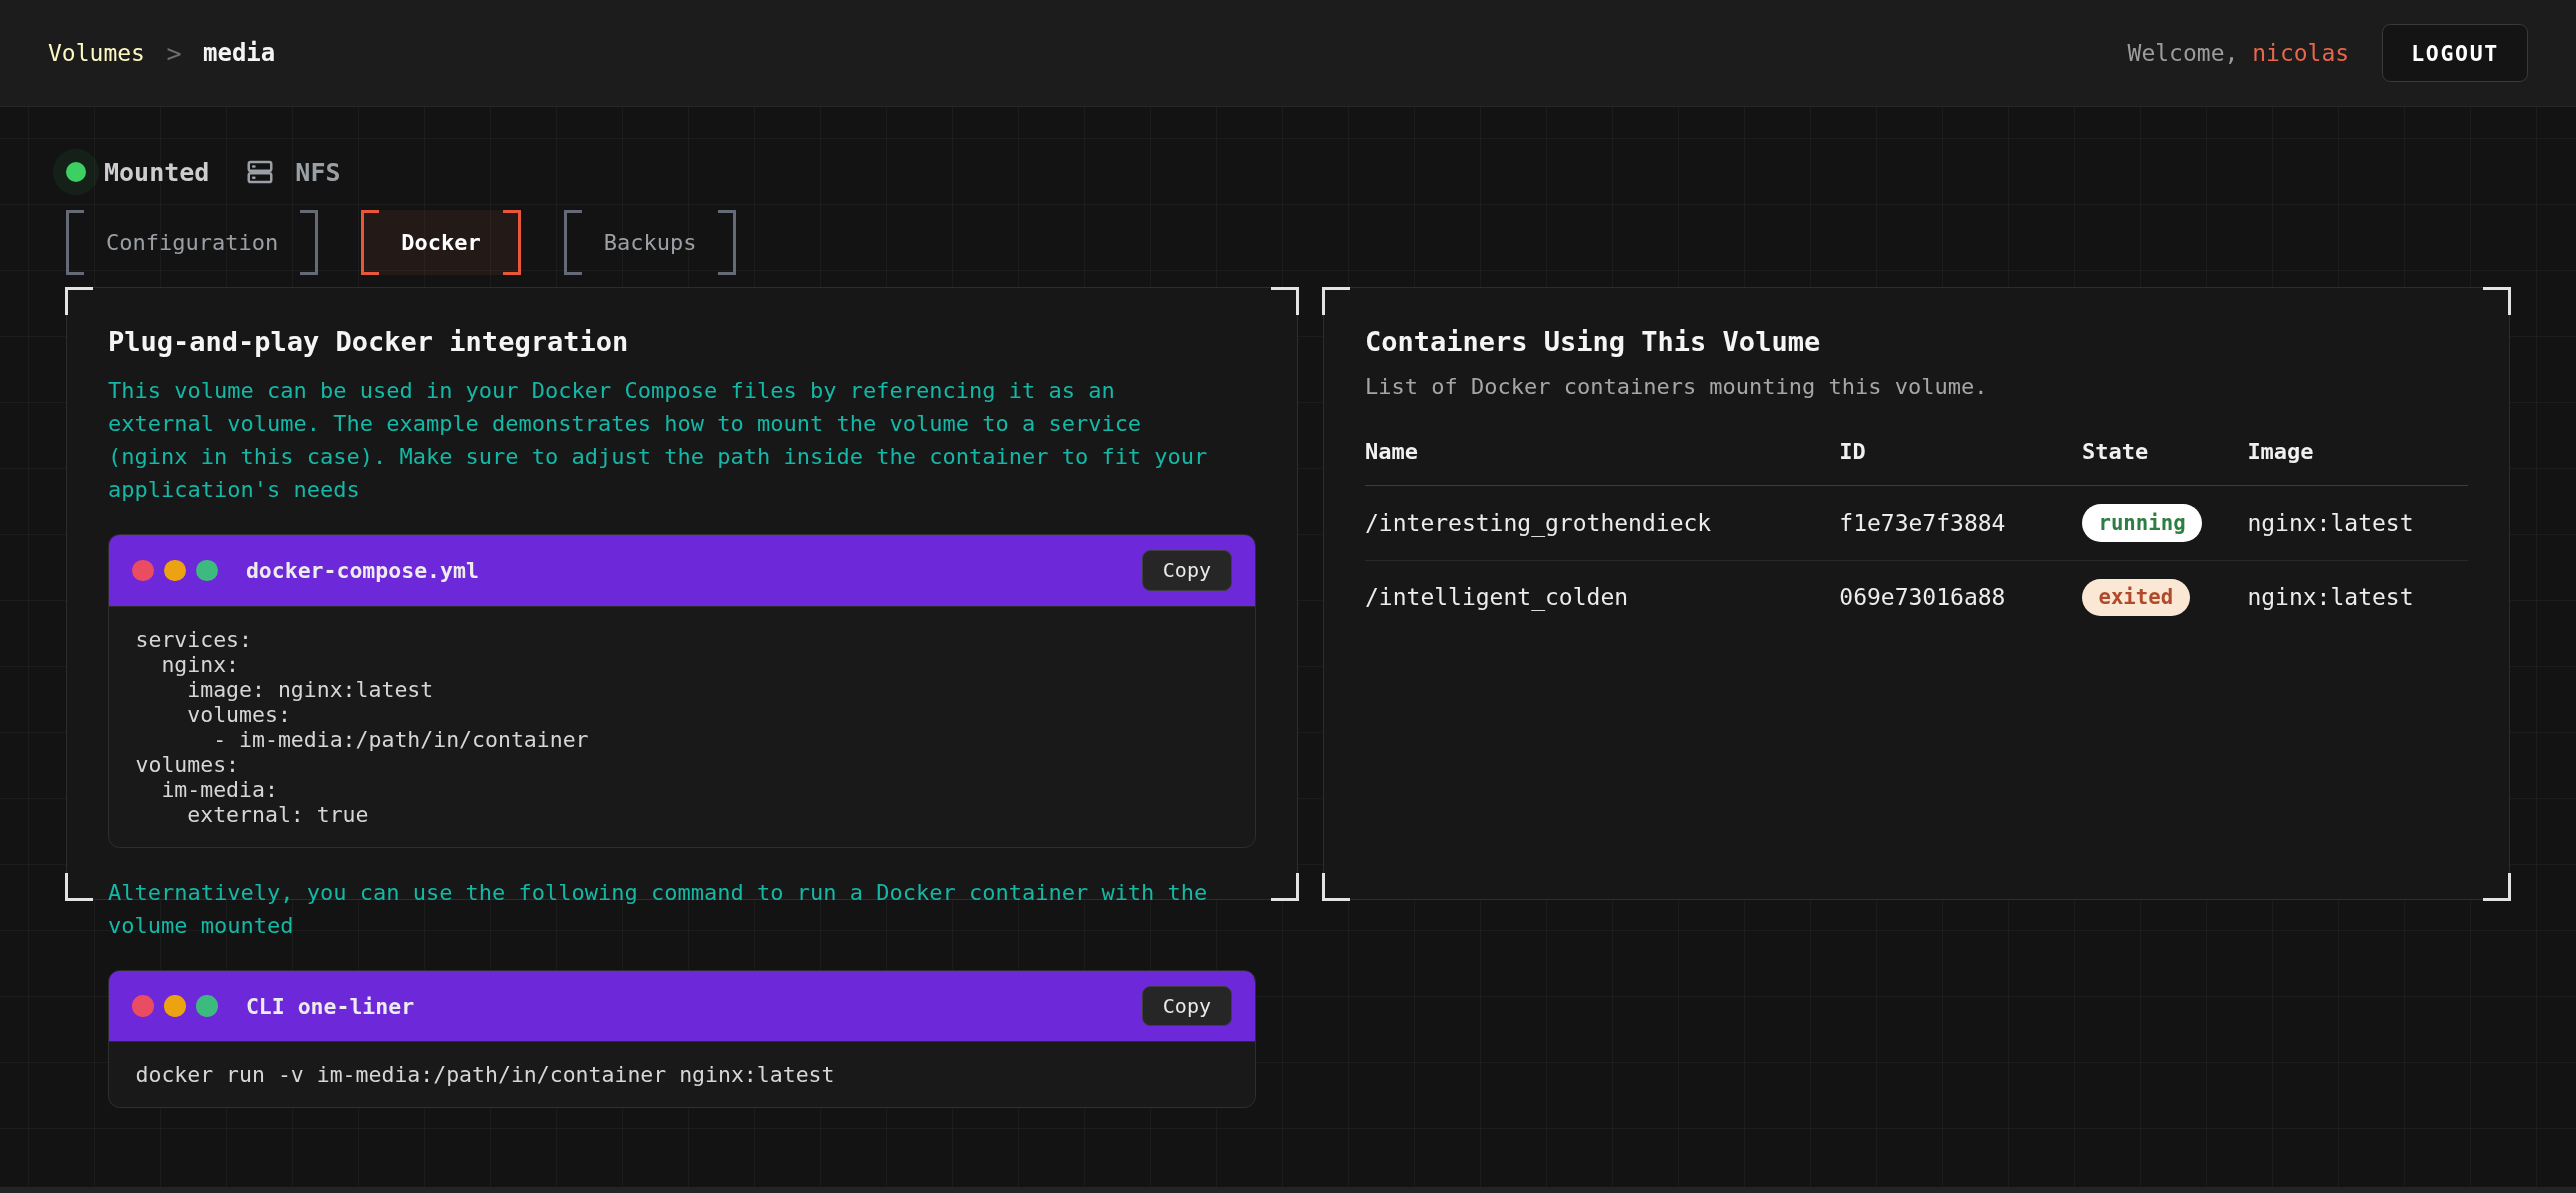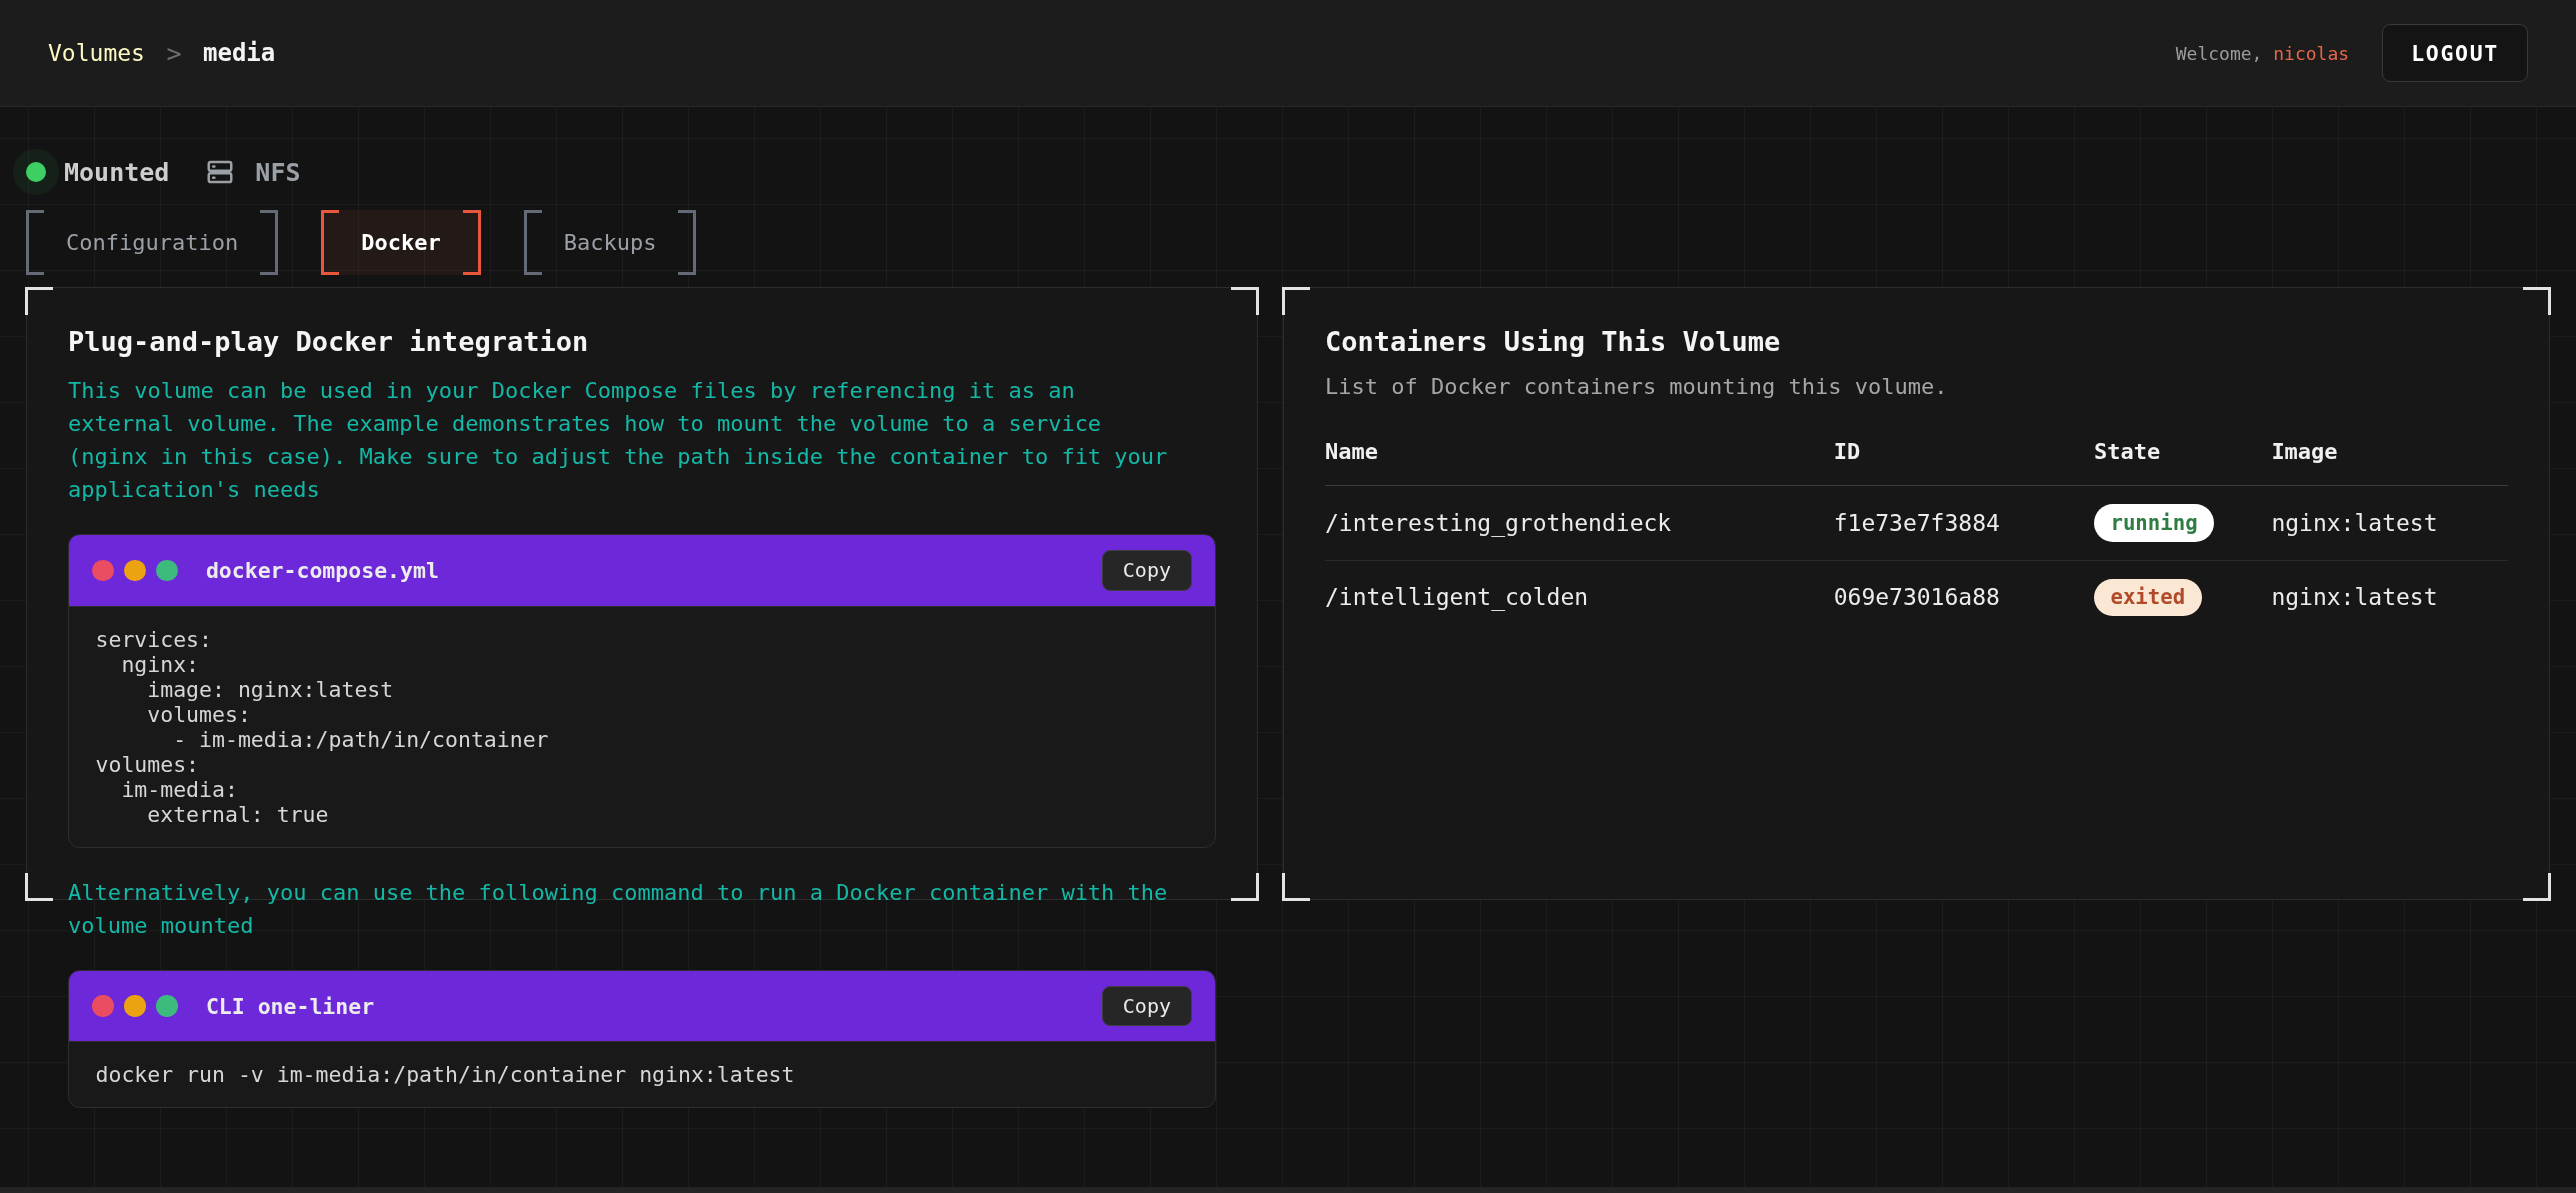--- a/index.html
+++ b/index.html
@@ -20,40 +20,40 @@
     display: flex;
     align-items: center;
     justify-content: space-between;
     padding: 0 48px;
   }
   .breadcrumb { display: flex; align-items: center; gap: 21.5px; font-size: 23px; }
   .crumb-root { color: #fef9c3; }
   .crumb-sep { color: #6e6e6e; font-size: 25px; }
   .crumb-current { color: #f4f4f4; font-weight: bold; font-size: 24px; }
   .topbar-right { display: flex; align-items: center; gap: 33px; }
-  .welcome { font-size: 18px; color: #9c9c9c; margin-left: 18px; }
+  .welcome { font-size: 23px; color: #9c9c9c; margin-left: 18px; }
   .welcome .username { color: #e8674a; }
   .logout-btn {
     background: #141414;
     border: 0.8px solid #3a3a3a;
     border-radius: 8.3px;
     color: #ffffff;
     font-family: inherit;
     font-size: 21.5px;
     font-weight: bold;
     letter-spacing: 1.7px;
     padding: 15.7px 28px;
     cursor: pointer;
   }
 
   
   .main {
     position: relative;
     height: 1086px;
-    padding: 0 26px;
+    padding: 0 66px;
     background-image:
       linear-gradient(to right, rgba(255,255,255,0.04) 0.8px, transparent 0.8px),
       linear-gradient(to bottom, rgba(255,255,255,0.04) 0.8px, transparent 0.8px);
     background-size: 66px 66px;
     background-position: 28px 31px;
   }
   .bottom-strip {
     position: absolute;
     left: 0; right: 0; bottom: 0;
     height: 5.8px;

